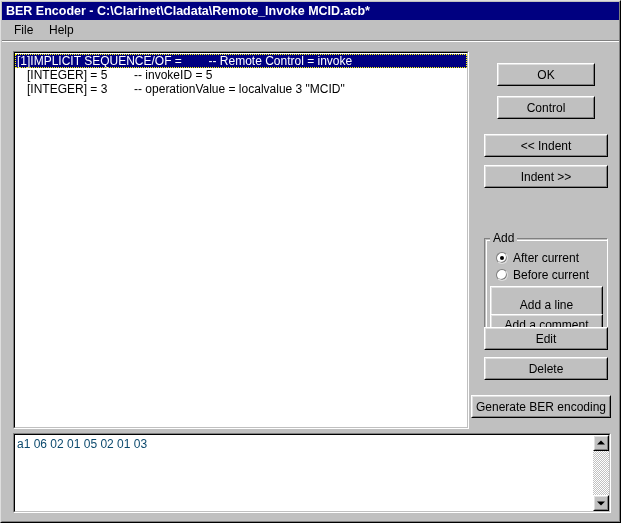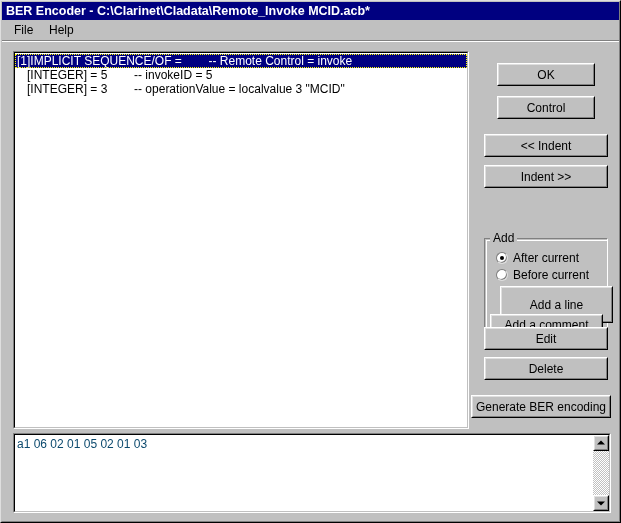--- a/index.html
+++ b/index.html
@@ -386,21 +386,21 @@
       <div class="radio-row" style="top:18px;">
         <span class="radio-mark checked"></span>
         <span class="radio-label">After current</span>
       </div>
 
       <div class="radio-row" style="top:35px;">
         <span class="radio-mark"></span>
         <span class="radio-label">Before current</span>
       </div>
 
-      <button class="btn" style="left:16px; top:54px; width:113px; height:37px;text-align:center;">
+      <button class="btn" style="left:6px; top:54px; width:113px; height:37px;text-align:center;">
         <span class="bevel">Add a line</span>
       </button>
 
       <button class="btn" style="left:6px; top:82px; width:113px; height:22px;">
         <span class="bevel">Add a comment</span>
       </button>
     </div>
 
     <button class="btn" style="left:482px; top:285px; width:124px; height:23px;padding-left:40px;">
       <span class="bevel">Edit</span>

